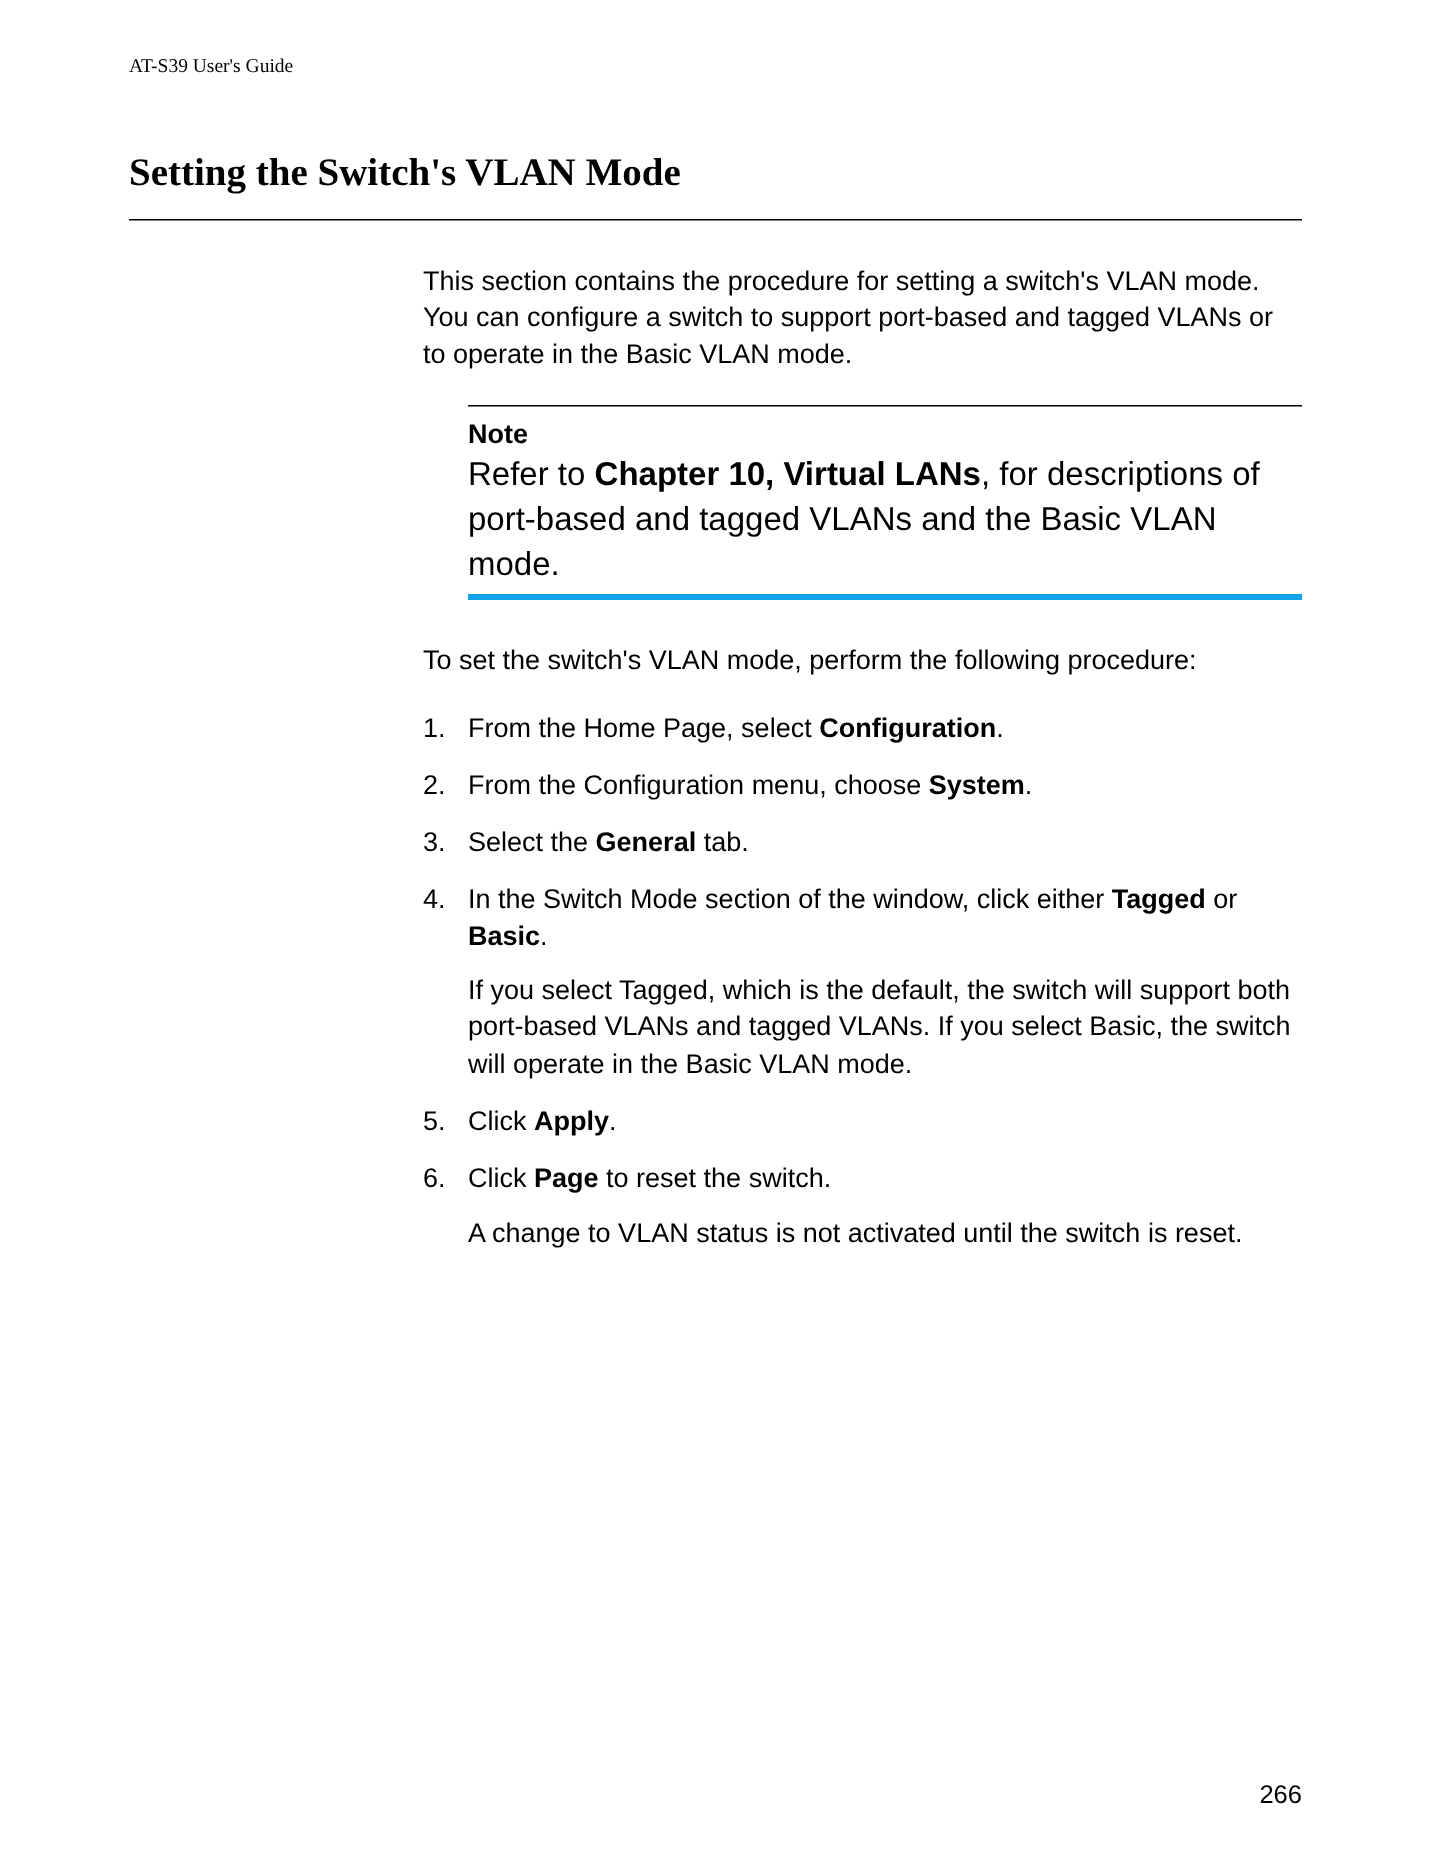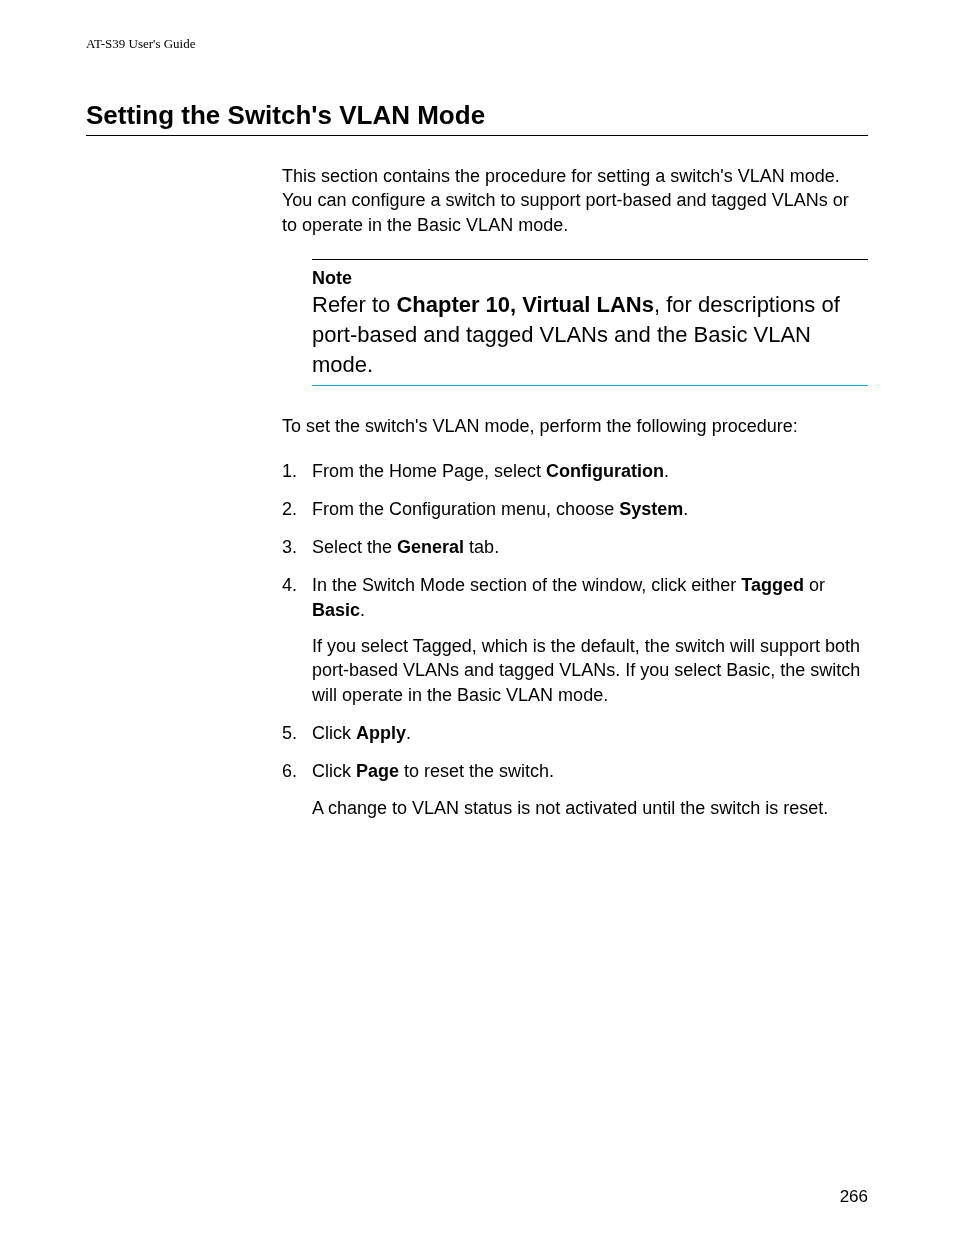--- a/index.html
+++ b/index.html
@@ -16,38 +16,38 @@
       position: relative;
       padding: 36px 86px 36px 86px;
     }
     .header-line {
       font-size: 13px;
       color: #000;
       font-family: "Times New Roman", serif;
       margin-bottom: 48px;
     }
     h1 {
-      font-family: Liberation Sans, sans-serif;
+      font-family: Liberation Serif, serif;
       font-weight: bold;
       font-size: 26px;
       border-bottom: 1px solid #000;
-      padding-bottom: 4px;
+      padding-bottom: 16px;
       margin-bottom: 28px;
     }
     .content {
       margin-left: 196px;
       font-size: 18px;
       line-height: 1.35;
     }
     .intro {
       margin-bottom: 22px;
     }
     .note-box {
       border-top: 1px solid #000;
-      border-bottom: 1px solid #0ea5e9;
+      border-bottom: 4px solid #0ea5e9;
       margin-left: 30px;
       margin-bottom: 28px;
       padding: 6px 0 6px 0;
     }
     .note-label {
       font-weight: bold;
       font-size: 18px;
     }
     .note-text {
       font-size: 22px;

